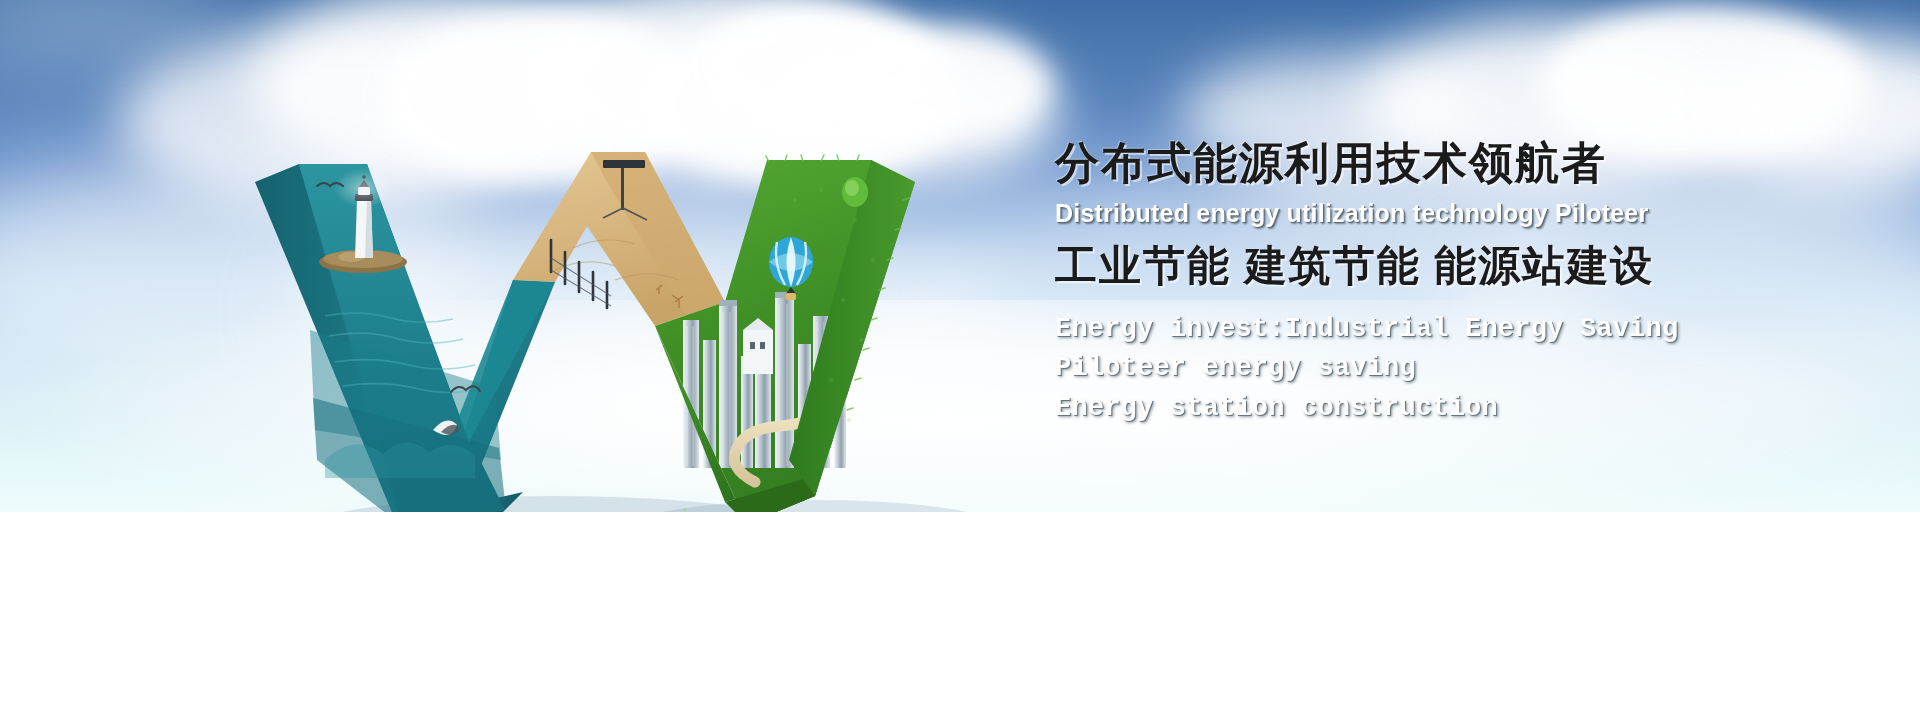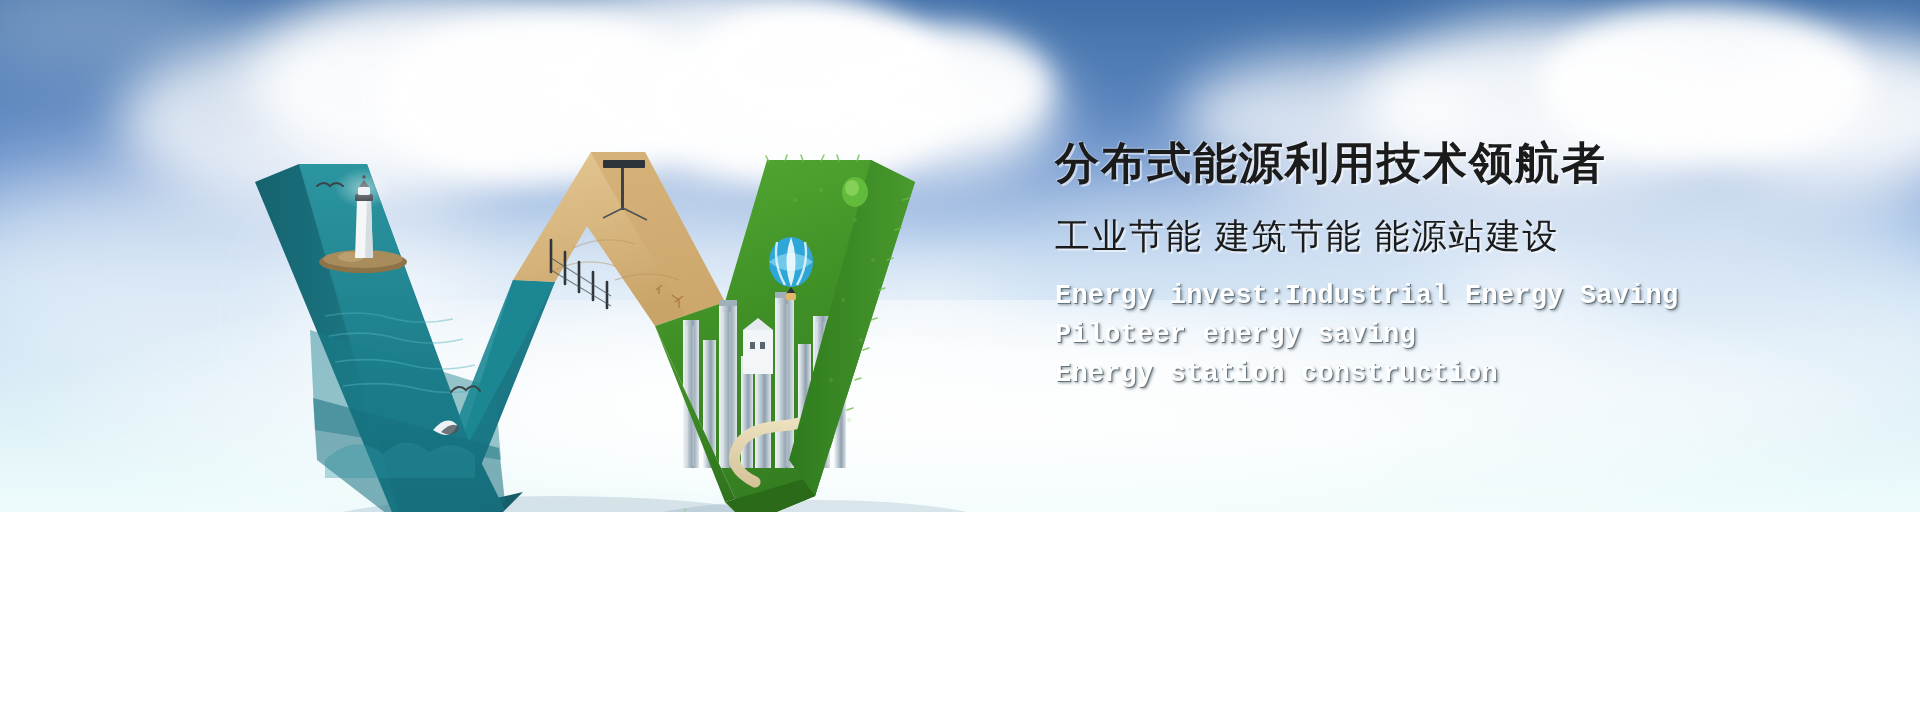--- a/index.html
+++ b/index.html
@@ -54,22 +54,22 @@
     letter-spacing:.2px;white-space:nowrap;
     text-shadow:1px 1px 0 #5d6b74, 2px 2px 2px rgba(60,75,85,.65);
   }
   .cn-head2{
     margin-top:26px;
     font-size:42px;font-weight:bold;color:#1b1b1b;
     letter-spacing:3px;line-height:1.05;white-space:nowrap;
     text-shadow:2px 2px 0 rgba(255,255,255,.55);
   }
   .cn-head3{
-    margin-top:32px;
-    font-size:35px;font-weight:normal;color:#1b1b1b;
+    margin-top:16px;
+    font-size:42px;font-weight:bold;color:#1b1b1b;
     letter-spacing:2px;line-height:1.05;white-space:nowrap;
     text-shadow:2px 2px 0 rgba(255,255,255,.55);
   }
   .en-line{
     font-size:27px;font-weight:bold;color:#ffffff;
     letter-spacing:.2px;white-space:nowrap;line-height:1.45;
     text-shadow:1px 1px 0 #67757f, 2px 2px 3px rgba(70,85,95,.6);
     font-family:Liberation Mono, monospace;
   }
   .en-line.first{margin-top:22px;}
@@ -345,20 +345,21 @@
           <ellipse cx="597" cy="58" rx="7" ry="8" fill="#8ad35e" opacity=".85"></ellipse>
         </g>
       </g>
     </svg>
   </div>
 
   <div id="textblock">
 
     <div class="cn-head">分布式能源利用技术领航者</div>
 
+    <div class="en-sub">Distributed energy utilization technology Piloteer</div>
 
 
     <div class="cn-head3">工业节能   建筑节能  能源站建设</div>
 
     <div class="en-line first">Energy invest:Industrial Energy Saving</div>
     <div class="en-line">Piloteer energy saving</div>
     <div class="en-line">Energy station construction</div>
   </div>
 
 </div>

